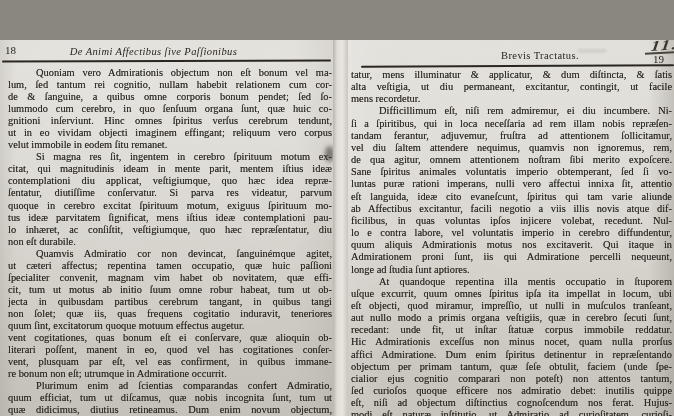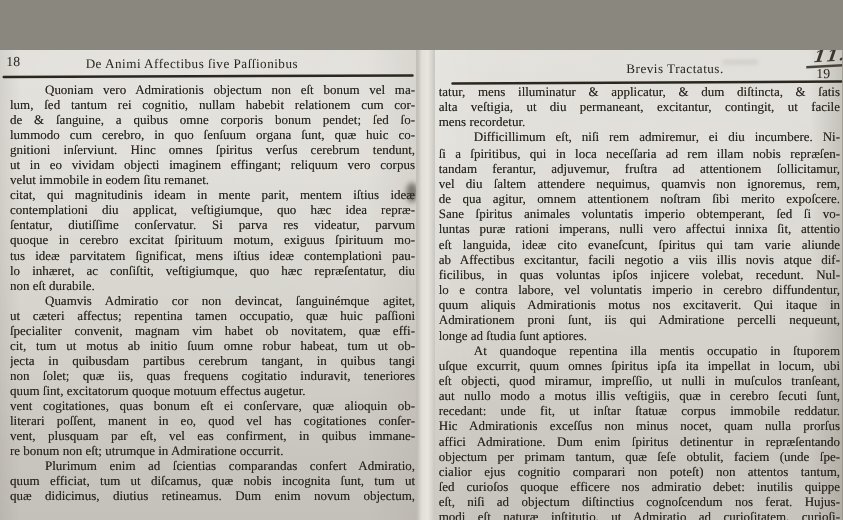--- a/index.html
+++ b/index.html
@@ -49,30 +49,31 @@
   .smudge{position:absolute;filter:blur(2px);border-radius:50%;}
   .ghost{position:absolute;filter:blur(1.5px);opacity:.35;color:#7a766e;font-size:10px;white-space:nowrap;}
 </style>
 </head>
 <body>
 
 <div class="book">
 
   <div class="page page-left">
     <div class="pagenum" style="left:5px;top:4px;">18</div>
-    <div class="runhead" style="top:6px;padding-right:26px;">De Animi Affectibus ſive Paſſionibus</div>
+    <div class="runhead" style="top:6px;padding-right:26px;font-style:italic;">De Animi Affectibus ſive Paſſionibus</div>
     <div class="rule" style="top:20px;left:2px;width:329px;transform:rotate(-0.2deg);"></div>
     <div class="body" id="left-body">
         <div class="line indent">Quoniam vero Admirationis objectum non eſt bonum vel ma-</div>
         <div class="line">lum, ſed tantum rei cognitio, nullam habebit relationem cum cor-</div>
         <div class="line">de &amp; ſanguine, a quibus omne corporis bonum pendet; ſed ſo-</div>
         <div class="line">lummodo cum cerebro, in quo ſenſuum organa ſunt, quæ huic co-</div>
         <div class="line">gnitioni inſerviunt.  Hinc omnes ſpiritus verſus cerebrum tendunt,</div>
         <div class="line">ut in eo vividam objecti imaginem effingant; reliquum vero corpus</div>
         <div class="line end">velut immobile in eodem ſitu remanet.</div>
+        <div class="line indent">Si magna res ſit, ingentem in cerebro ſpirituum motum ex-</div>
         <div class="line">citat, qui magnitudinis ideam in mente parit, mentem iſtius ideæ</div>
         <div class="line">contemplationi diu applicat, veſtigiumque, quo hæc idea repræ-</div>
         <div class="line">ſentatur, diutiſſime conſervatur.  Si parva res videatur, parvum</div>
         <div class="line">quoque in cerebro excitat ſpirituum motum, exiguus ſpirituum mo-</div>
         <div class="line">tus ideæ parvitatem ſignificat, mens iſtius ideæ contemplationi pau-</div>
         <div class="line">lo inhæret, ac conſiſtit, veſtigiumque, quo hæc repræſentatur, diu</div>
         <div class="line end">non eſt durabile.</div>
         <div class="line indent">Quamvis Admiratio cor non devincat, ſanguinémque agitet,</div>
         <div class="line">ut cæteri affectus; repentina tamen occupatio, quæ huic paſſioni</div>
         <div class="line">ſpecialiter convenit, magnam vim habet ob novitatem, quæ effi-</div>
@@ -116,21 +117,21 @@
         <div class="line">eſt languida, ideæ cito evaneſcunt, ſpiritus qui tam varie aliunde</div>
         <div class="line">ab Affectibus excitantur, facili negotio a viis illis novis atque dif-</div>
         <div class="line">ficilibus, in quas voluntas ipſos injicere volebat, recedunt.  Nul-</div>
         <div class="line">lo e contra labore, vel voluntatis imperio in cerebro diffundentur,</div>
         <div class="line">quum aliquis Admirationis motus nos excitaverit.  Qui itaque in</div>
         <div class="line">Admirationem proni ſunt, iis qui Admiratione percelli nequeunt,</div>
         <div class="line end">longe ad ſtudia ſunt aptiores.</div>
         <div class="line indent">At quandoque repentina illa mentis occupatio in ſtuporem</div>
         <div class="line">uſque excurrit, quum omnes ſpiritus ipſa ita impellat in locum, ubi</div>
         <div class="line">eſt objecti, quod miramur, impreſſio, ut nulli in muſculos tranſeant,</div>
-        <div class="line">aut nullo modo a motus illis veſtigiis, quæ in cerebro ſecuti ſunt,</div>
+        <div class="line">aut nullo modo a primis organa veſtigiis, quæ in cerebro ſecuti ſunt,</div>
         <div class="line">recedant: unde fit, ut inſtar ſtatuæ corpus immobile reddatur.</div>
         <div class="line">Hic Admirationis exceſſus non minus nocet, quam nulla prorſus</div>
         <div class="line">affici Admiratione.  Dum enim ſpiritus detinentur in repræſentando</div>
         <div class="line">objectum per primam tantum, quæ ſeſe obtulit, faciem (unde ſpe-</div>
         <div class="line">cialior ejus cognitio comparari non poteſt) non attentos tantum,</div>
         <div class="line">ſed curioſos quoque efficere nos admiratio debet: inutilis quippe</div>
         <div class="line">eſt, niſi ad objectum diſtinctius cognoſcendum nos ferat.  Hujus-</div>
         <div class="line">modi eſt naturæ inſtitutio, ut Admiratio ad curioſitatem, curioſi-</div>
       </div>
     <div class="catchline" style="top:392px;left:160px;width:50px;text-align:center;">C 2</div>

